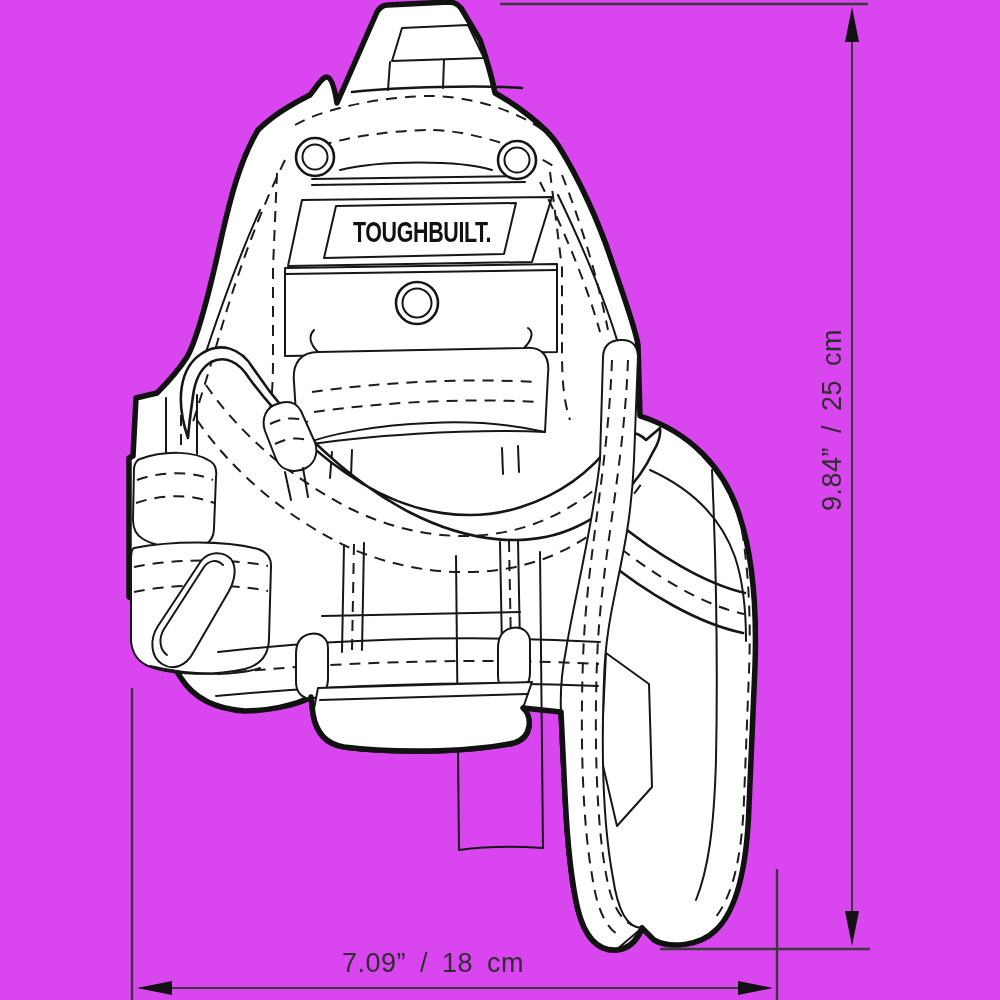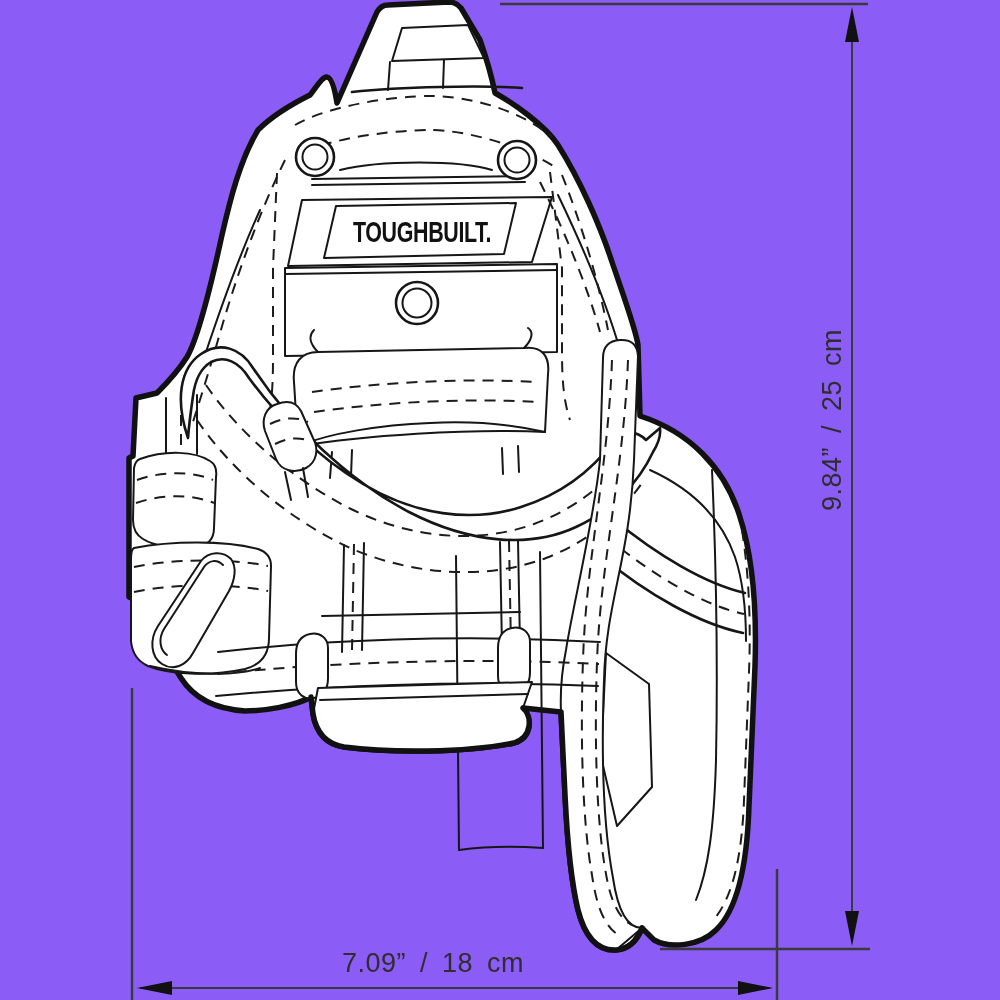--- a/index.html
+++ b/index.html
@@ -1,16 +1,16 @@
 <!DOCTYPE html>
 <html><head>
 <meta charset="utf-8">
 <style>
   html,body{margin:0;padding:0;background:#fff;}
-  .stage{position:relative;width:1000px;height:1000px;background:#8b5cf6;overflow:hidden;
+  .stage{position:relative;width:1000px;height:1000px;background:#d946ef;overflow:hidden;
          font-family:"Liberation Sans", sans-serif;}
   svg{position:absolute;left:0;top:0;}
   .thin   {fill:none;stroke:#161616;stroke-width:2;stroke-linecap:round;stroke-linejoin:round;}
   .med    {fill:none;stroke:#161616;stroke-width:2.6;stroke-linecap:round;stroke-linejoin:round;}
   .thick  {fill:none;stroke:#111;stroke-width:5.5;stroke-linecap:round;stroke-linejoin:round;}
   .silo   {fill:#ffffff;stroke:#111;stroke-width:5.5;stroke-linejoin:round;}
   .wfill  {fill:#ffffff;}
   .dash   {fill:none;stroke:#1c1c1c;stroke-width:2;stroke-dasharray:11 8;stroke-linecap:butt;}
   .dimline{stroke:#3a3a3a;stroke-width:2;fill:none;}
   .extline{stroke:#3a3a3a;stroke-width:2.4;fill:none;}

